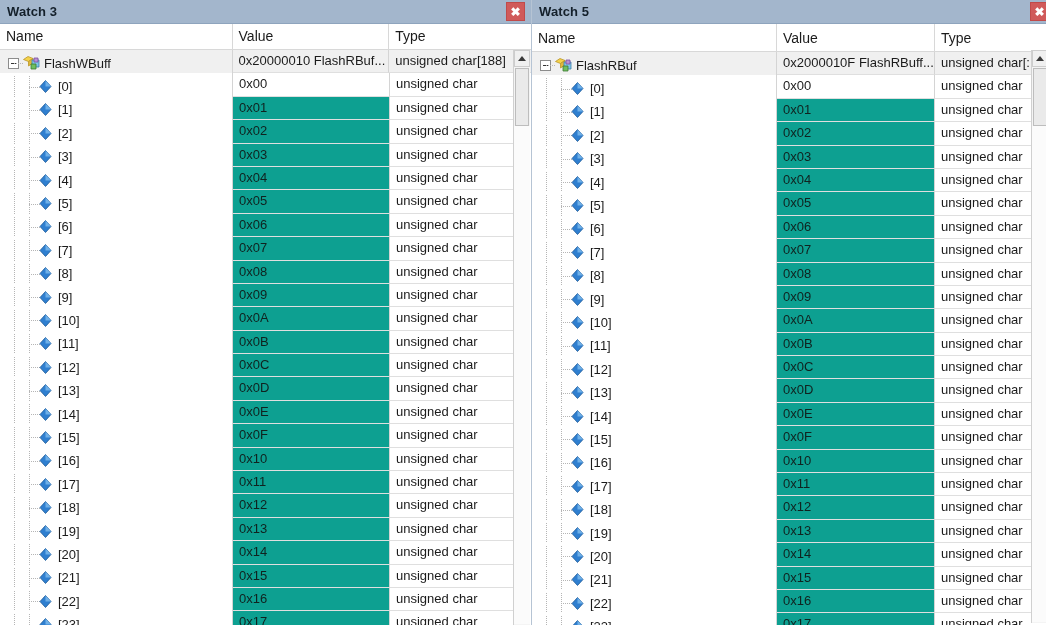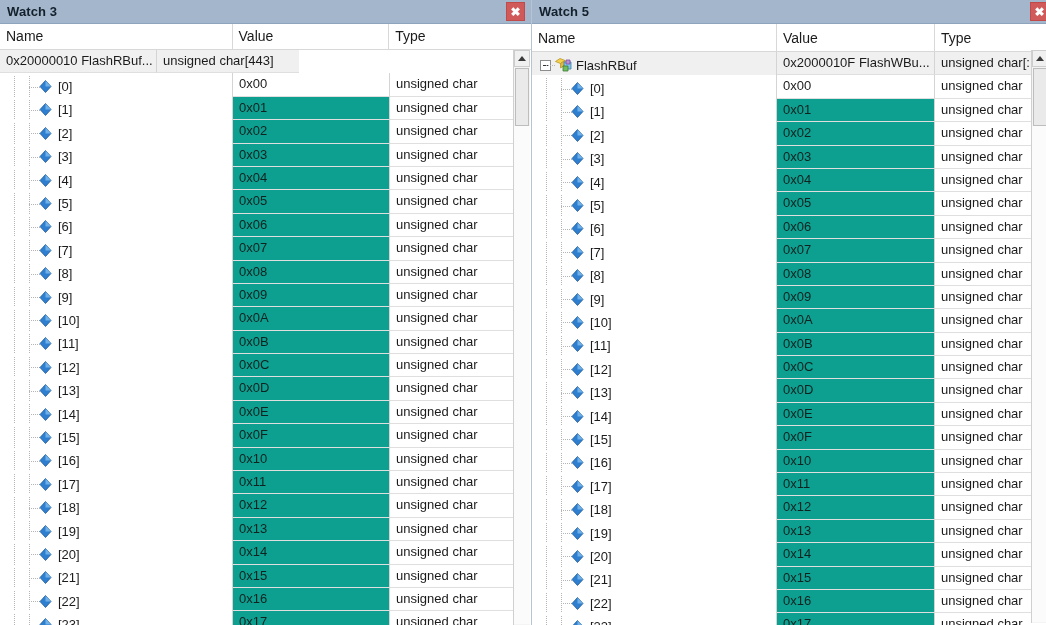--- a/index.html
+++ b/index.html
@@ -292,22 +292,38 @@
       </div>
     </div>
     <div class="grid">
       <div class="header-row">
         <div class="header-cell" style="width:233px">Name</div>
         <div class="header-cell" style="width:157px">Value</div>
         <div class="header-cell" style="width:142px;border-right:none">Type</div>
       </div>
       <div class="rows-viewport w1">
         <div class="row root">
+          <div class="cell name" style="width:233px">
+            <div class="tree-indent-root">
+              <div class="expander"></div>
+            </div>
+            <div class="expander-stub" style="position:relative;left:0;top:0;width:9px;flex:0 0 9px;background:linear-gradient(to right,#b5b5b5 50%,transparent 50%);background-size:2px 1px;height:1px;align-self:center;"></div>
+            <span class="icon-array">
+              <svg width="17" height="15" viewBox="0 0 17 15">
+                <polygon points="0.5,3.5 5,0.5 10,2.5 5.5,5.5" fill="#f5d24a" stroke="#b9952a" stroke-width="0.8"></polygon>
+                <polygon points="5.5,5.5 10,2.5 10,7 5.5,10" fill="#e0b83a" stroke="#b9952a" stroke-width="0.8"></polygon>
+                <path d="M9,4 L16,4 L16,11 L9,11 Z" fill="#7fc6e8" stroke="#3a7fa8" stroke-width="0.8"></path>
+                <path d="M11,2 L15,2 L15,6 L11,6 Z" fill="#b98fd4" stroke="#7a4fa0" stroke-width="0.8"></path>
+                <path d="M8,8 L13,8 L13,13 L8,13 Z" fill="#6fbf5f" stroke="#3c7a32" stroke-width="0.8"></path>
+              </svg>
+            </span>
+            <span class="node-label">FlashWBuff</span>
+          </div>
           <div class="cell value" style="width:157px">0x20000010 FlashRBuf...</div>
-          <div class="cell type" style="width:142px;border-right:none">unsigned char[443]</div>
+          <div class="cell type" style="width:142px;border-right:none">unsigned char[188]</div>
         </div>
         <div id="w1-rows">
             <div class="row">
               <div class="cell name" style="width: 233px;">
                 <div class="tree-indent">
                   <div class="vline"></div>
                   <div class="vline2"></div>
                   <div class="hline"></div>
                 </div>
                 <span class="icon-diamond"><svg width="15" height="15" viewBox="0 0 15 15">
@@ -723,21 +739,21 @@
               <svg width="17" height="15" viewBox="0 0 17 15">
                 <polygon points="0.5,3.5 5,0.5 10,2.5 5.5,5.5" fill="#f5d24a" stroke="#b9952a" stroke-width="0.8"></polygon>
                 <polygon points="5.5,5.5 10,2.5 10,7 5.5,10" fill="#e0b83a" stroke="#b9952a" stroke-width="0.8"></polygon>
                 <path d="M9,4 L16,4 L16,11 L9,11 Z" fill="#7fc6e8" stroke="#3a7fa8" stroke-width="0.8"></path>
                 <path d="M11,2 L15,2 L15,6 L11,6 Z" fill="#b98fd4" stroke="#7a4fa0" stroke-width="0.8"></path>
                 <path d="M8,8 L13,8 L13,13 L8,13 Z" fill="#6fbf5f" stroke="#3c7a32" stroke-width="0.8"></path>
               </svg>
             </span>
             <span class="node-label">FlashRBuf</span>
           </div>
-          <div class="cell value" style="width:158px">0x2000010F FlashWBu...</div>
+          <div class="cell value" style="width:158px">0x2000010F FlashRBuff...</div>
           <div class="cell type" style="width:111px;border-right:none">unsigned char[:</div>
         </div>
         <div id="w2-rows">
             <div class="row">
               <div class="cell name" style="width: 245px;">
                 <div class="tree-indent">
                   <div class="vline"></div>
                   <div class="vline2"></div>
                   <div class="hline"></div>
                 </div>

